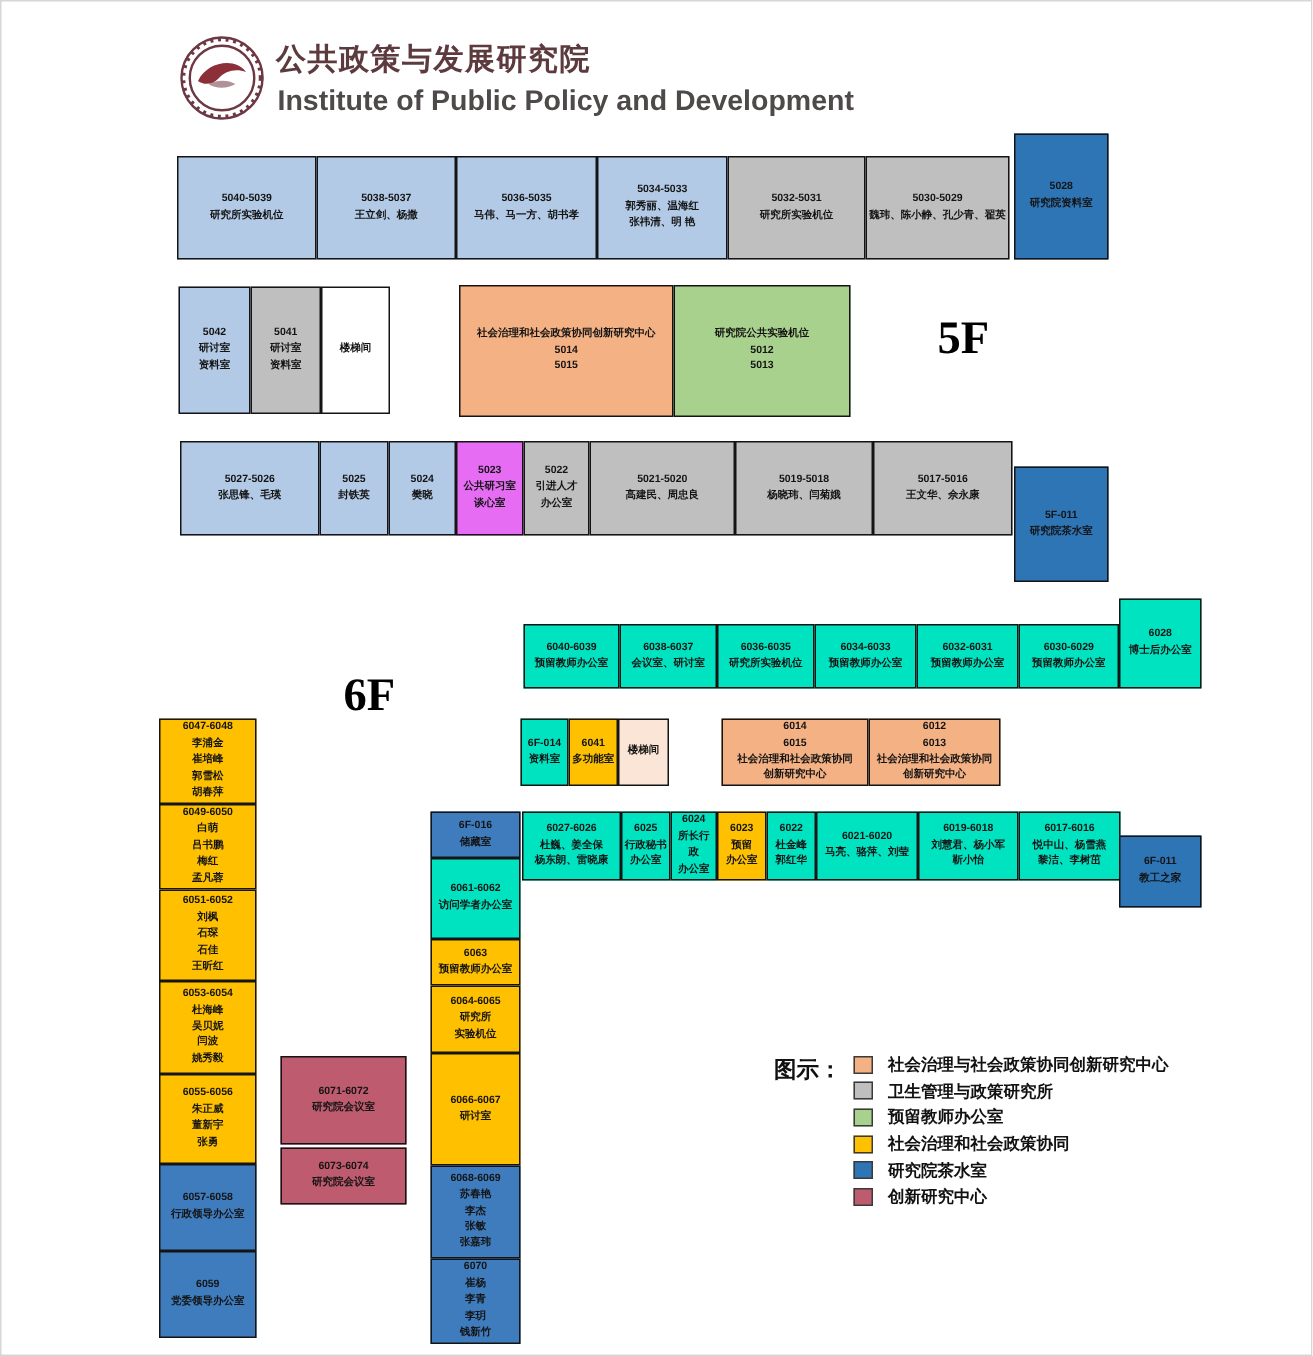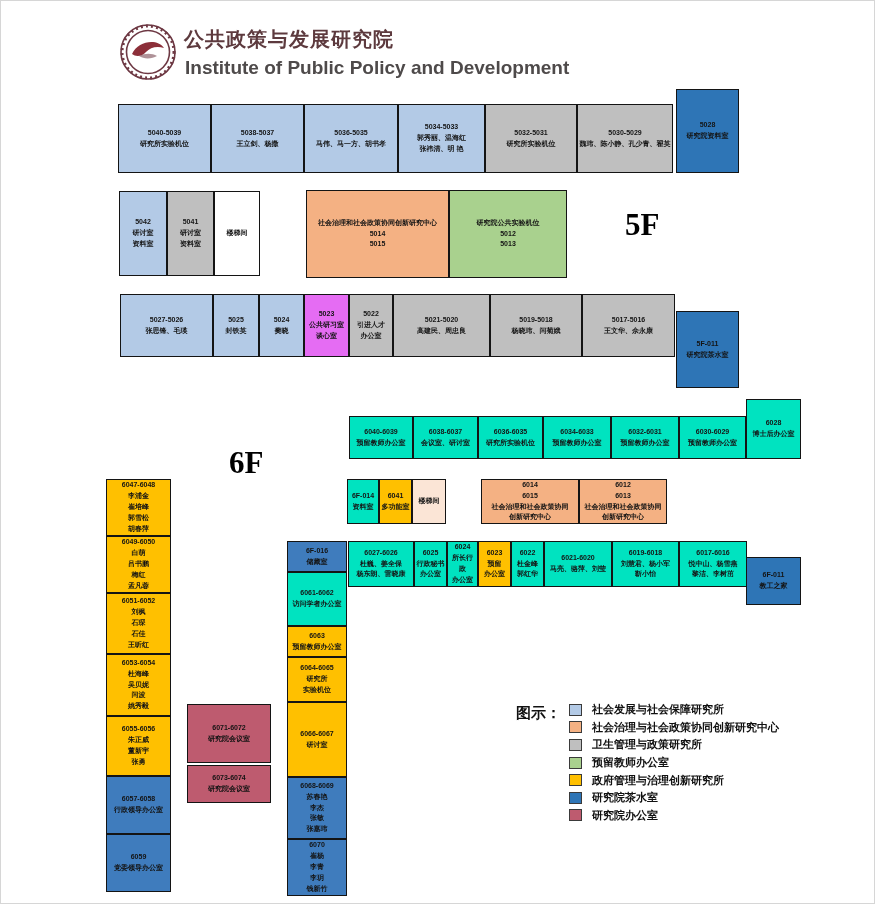--- a/index.html
+++ b/index.html
@@ -189,43 +189,39 @@
       <div class="room" style="left: 186px; top: 703px; width: 84px; height: 59px; background: rgb(190, 91, 111);">6071-6072
 研究院会议室</div>
       <div class="room" style="left: 186px; top: 764px; width: 84px; height: 38px; background: rgb(190, 91, 111);">6073-6074
 研究院会议室</div>
     </div>
 
   <div class="legend">
     <div class="legend-title">图示：</div>
     <div class="legend-items" id="legend-items">
         <div class="legend-item">
-          <span class="legend-swatch" style="background: rgb(179, 202, 230);"></span>
-          <span class="legend-label">社会发展与社会保障研究所</span>
-        </div>
-        <div class="legend-item">
           <span class="legend-swatch" style="background: rgb(244, 177, 131);"></span>
           <span class="legend-label">社会治理与社会政策协同创新研究中心</span>
         </div>
         <div class="legend-item">
           <span class="legend-swatch" style="background: rgb(191, 191, 191);"></span>
           <span class="legend-label">卫生管理与政策研究所</span>
         </div>
         <div class="legend-item">
           <span class="legend-swatch" style="background: rgb(169, 209, 142);"></span>
           <span class="legend-label">预留教师办公室</span>
         </div>
         <div class="legend-item">
           <span class="legend-swatch" style="background: rgb(255, 192, 0);"></span>
-          <span class="legend-label">政府管理与治理创新研究所</span>
+          <span class="legend-label">社会治理和社会政策协同</span>
         </div>
         <div class="legend-item">
           <span class="legend-swatch" style="background: rgb(46, 117, 182);"></span>
           <span class="legend-label">研究院茶水室</span>
         </div>
         <div class="legend-item">
           <span class="legend-swatch" style="background: rgb(190, 91, 111);"></span>
-          <span class="legend-label">研究院办公室</span>
+          <span class="legend-label">创新研究中心</span>
         </div>
       </div>
   </div>
 
 </div>
 
 </body></html>

